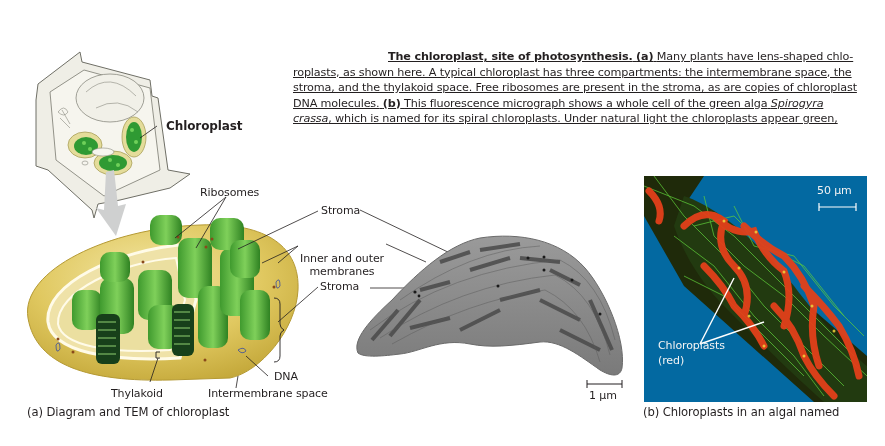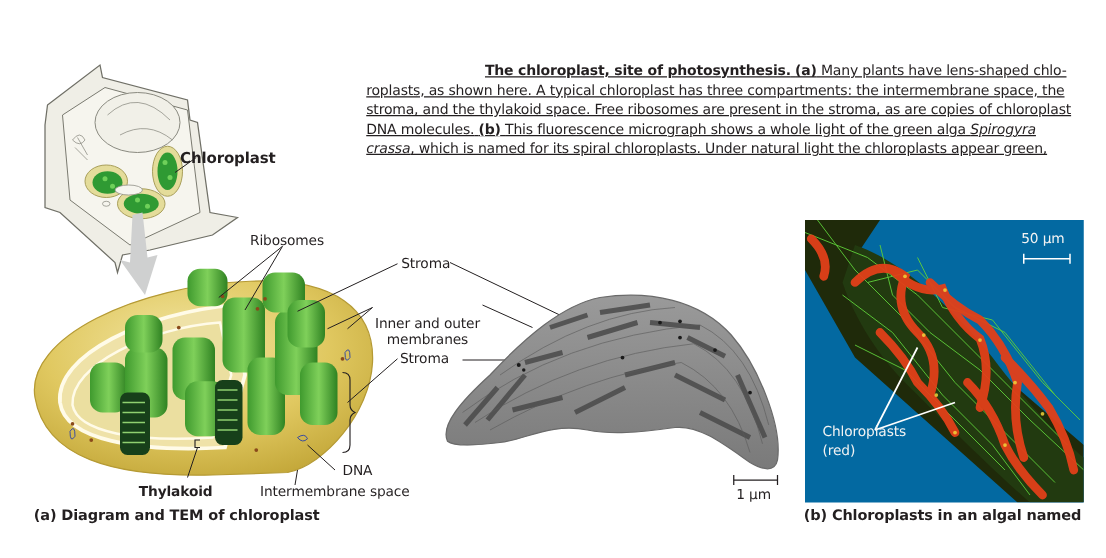--- a/index.html
+++ b/index.html
@@ -7,37 +7,37 @@
   .caption-block {
     position: absolute; left: 293px; top: 49px; width: 580px;
     font-size: 11.2px; line-height: 15.5px; color: #231f20; letter-spacing: -0.15px; text-decoration: underline;
   }
   .caption-block .indent { display: inline-block; width: 95px; }
   .caption-block b { font-weight: bold; }
   .caption-block i { font-style: italic; }
   .lbl { position: absolute; font-size: 11px; color: #231f20; white-space: nowrap; letter-spacing: -0.1px; }
   .lbl.center { text-align: center; }
   .bold-lbl { position: absolute; font-size: 12px; font-weight: bold; color: #231f20; white-space: nowrap; letter-spacing: -0.1px; }
-  .panel-title { position: absolute; font-size: 11.6px; font-weight: bold; color: #231f20; white-space: nowrap; letter-spacing: -0.1px; text-align: center; }
+  .panel-title { position: absolute; font-size: 11.6px; font-weight: normal; color: #231f20; white-space: nowrap; letter-spacing: -0.1px; text-align: center; }
   svg { position: absolute; left: 0; top: 0; }
   .micro { position: absolute; left: 644px; top: 176px; width: 223px; height: 226px; background: #0369a1; overflow: hidden; }
   .micro .lbl { color: #f3f3f3; }
 </style>
 </head>
 <body>
 
 <div class="caption-block">
   <span class="indent"></span><b>The chloroplast, site of photosynthesis.</b>
   <b>(a)</b>
   <span>Many plants have lens-shaped chlo-</span><br>
   <span>roplasts, as shown here. A typical chloroplast has three compartments: the intermembrane space, the</span><br>
   <span>stroma, and the thylakoid space. Free ribosomes are present in the stroma, as are copies of chloroplast</span><br>
   <span>DNA molecules.</span>
   <b>(b)</b>
-  <span>This fluorescence micrograph shows a whole light of the green alga</span>
+  <span>This fluorescence micrograph shows a whole cell of the green alga</span>
   <i>Spirogyra</i><br>
   <i>crassa</i><span>, which is named for its spiral chloroplasts. Under natural light the chloroplasts appear green,</span><br>
 </div>
 
 <svg width="885" height="446" viewBox="0 0 885 446">
   <defs>
     <radialGradient id="outerG" cx="0.45" cy="0.35" r="0.7">
       <stop offset="0" stop-color="#f3e7a6"></stop>
       <stop offset="0.6" stop-color="#e0c860"></stop>
       <stop offset="1" stop-color="#c4a83a"></stop>
@@ -180,31 +180,31 @@
     </g>
   </g>
 
   <g stroke="#231f20" stroke-width="1">
     <line x1="587" y1="384" x2="622" y2="384"></line>
     <line x1="587" y1="380" x2="587" y2="388"></line>
     <line x1="622" y1="380" x2="622" y2="388"></line>
   </g>
 </svg>
 
-<div class="bold-lbl" style="left:144px; top:119px;">Chloroplast</div>
+<div class="bold-lbl" style="left:166px; top:119px;">Chloroplast</div>
 
 <div class="lbl" style="left:200px; top:186px;">Ribosomes</div>
 <div class="lbl" style="left:321px; top:204px;">Stroma</div>
 <div class="lbl center" style="left:299px; top:252px; width:86px;">
   <span>Inner and outer</span><br>
   <span>membranes</span>
 </div>
 <div class="lbl" style="left:320px; top:280px;">Stroma</div>
 <div class="lbl" style="left:274px; top:370px;">DNA</div>
-<div class="lbl" style="left:111px; top:387px;font-weight:bold;">Thylakoid</div>
+<div class="lbl" style="left:111px; top:387px;">Thylakoid</div>
 <div class="lbl" style="left:208px; top:387px;">Intermembrane space</div>
 
 <div class="lbl" style="left:589px; top:389px;">1 µm</div>
 
 <div class="panel-title" style="left:27px; top:405px;">(a) Diagram and TEM of chloroplast</div>
 
 <div class="micro">
   <svg width="223" height="226" viewBox="0 0 223 226">
 
     <path d="M0 0 L60 0 L40 30 L60 40 L223 180 L223 226 L170 226 L40 110 L0 40 Z" fill="#1f2a0a"></path>

